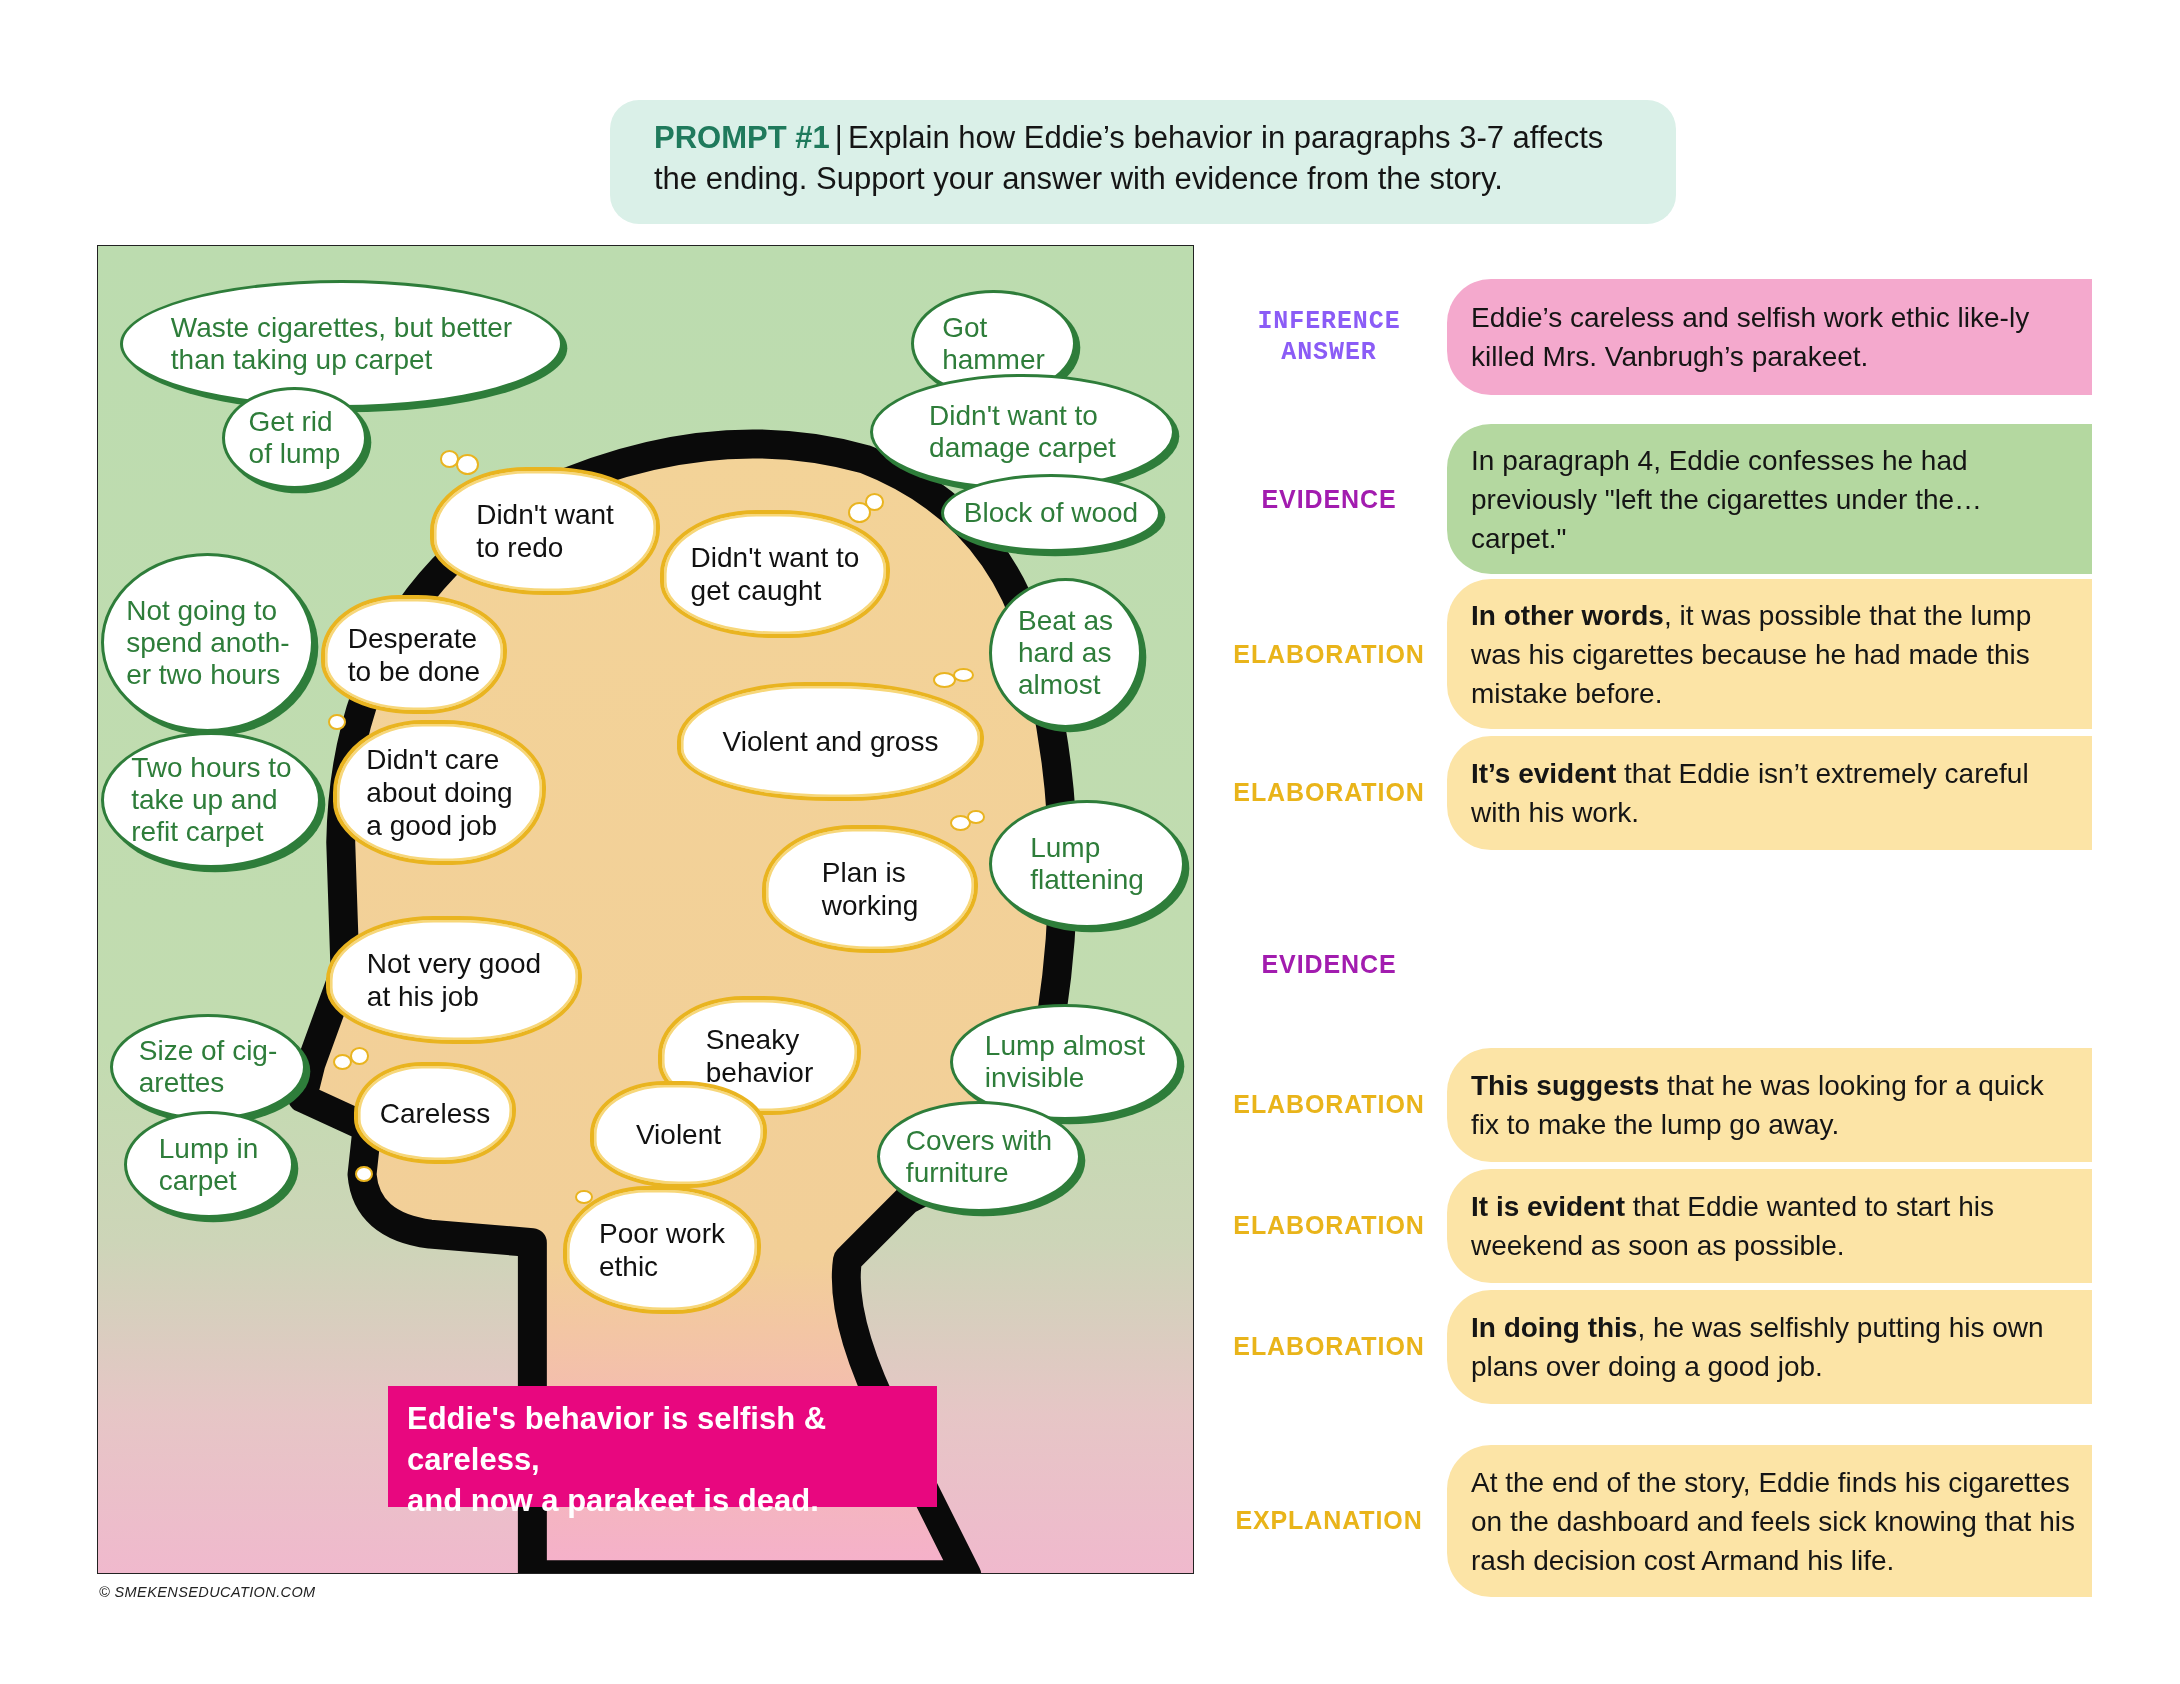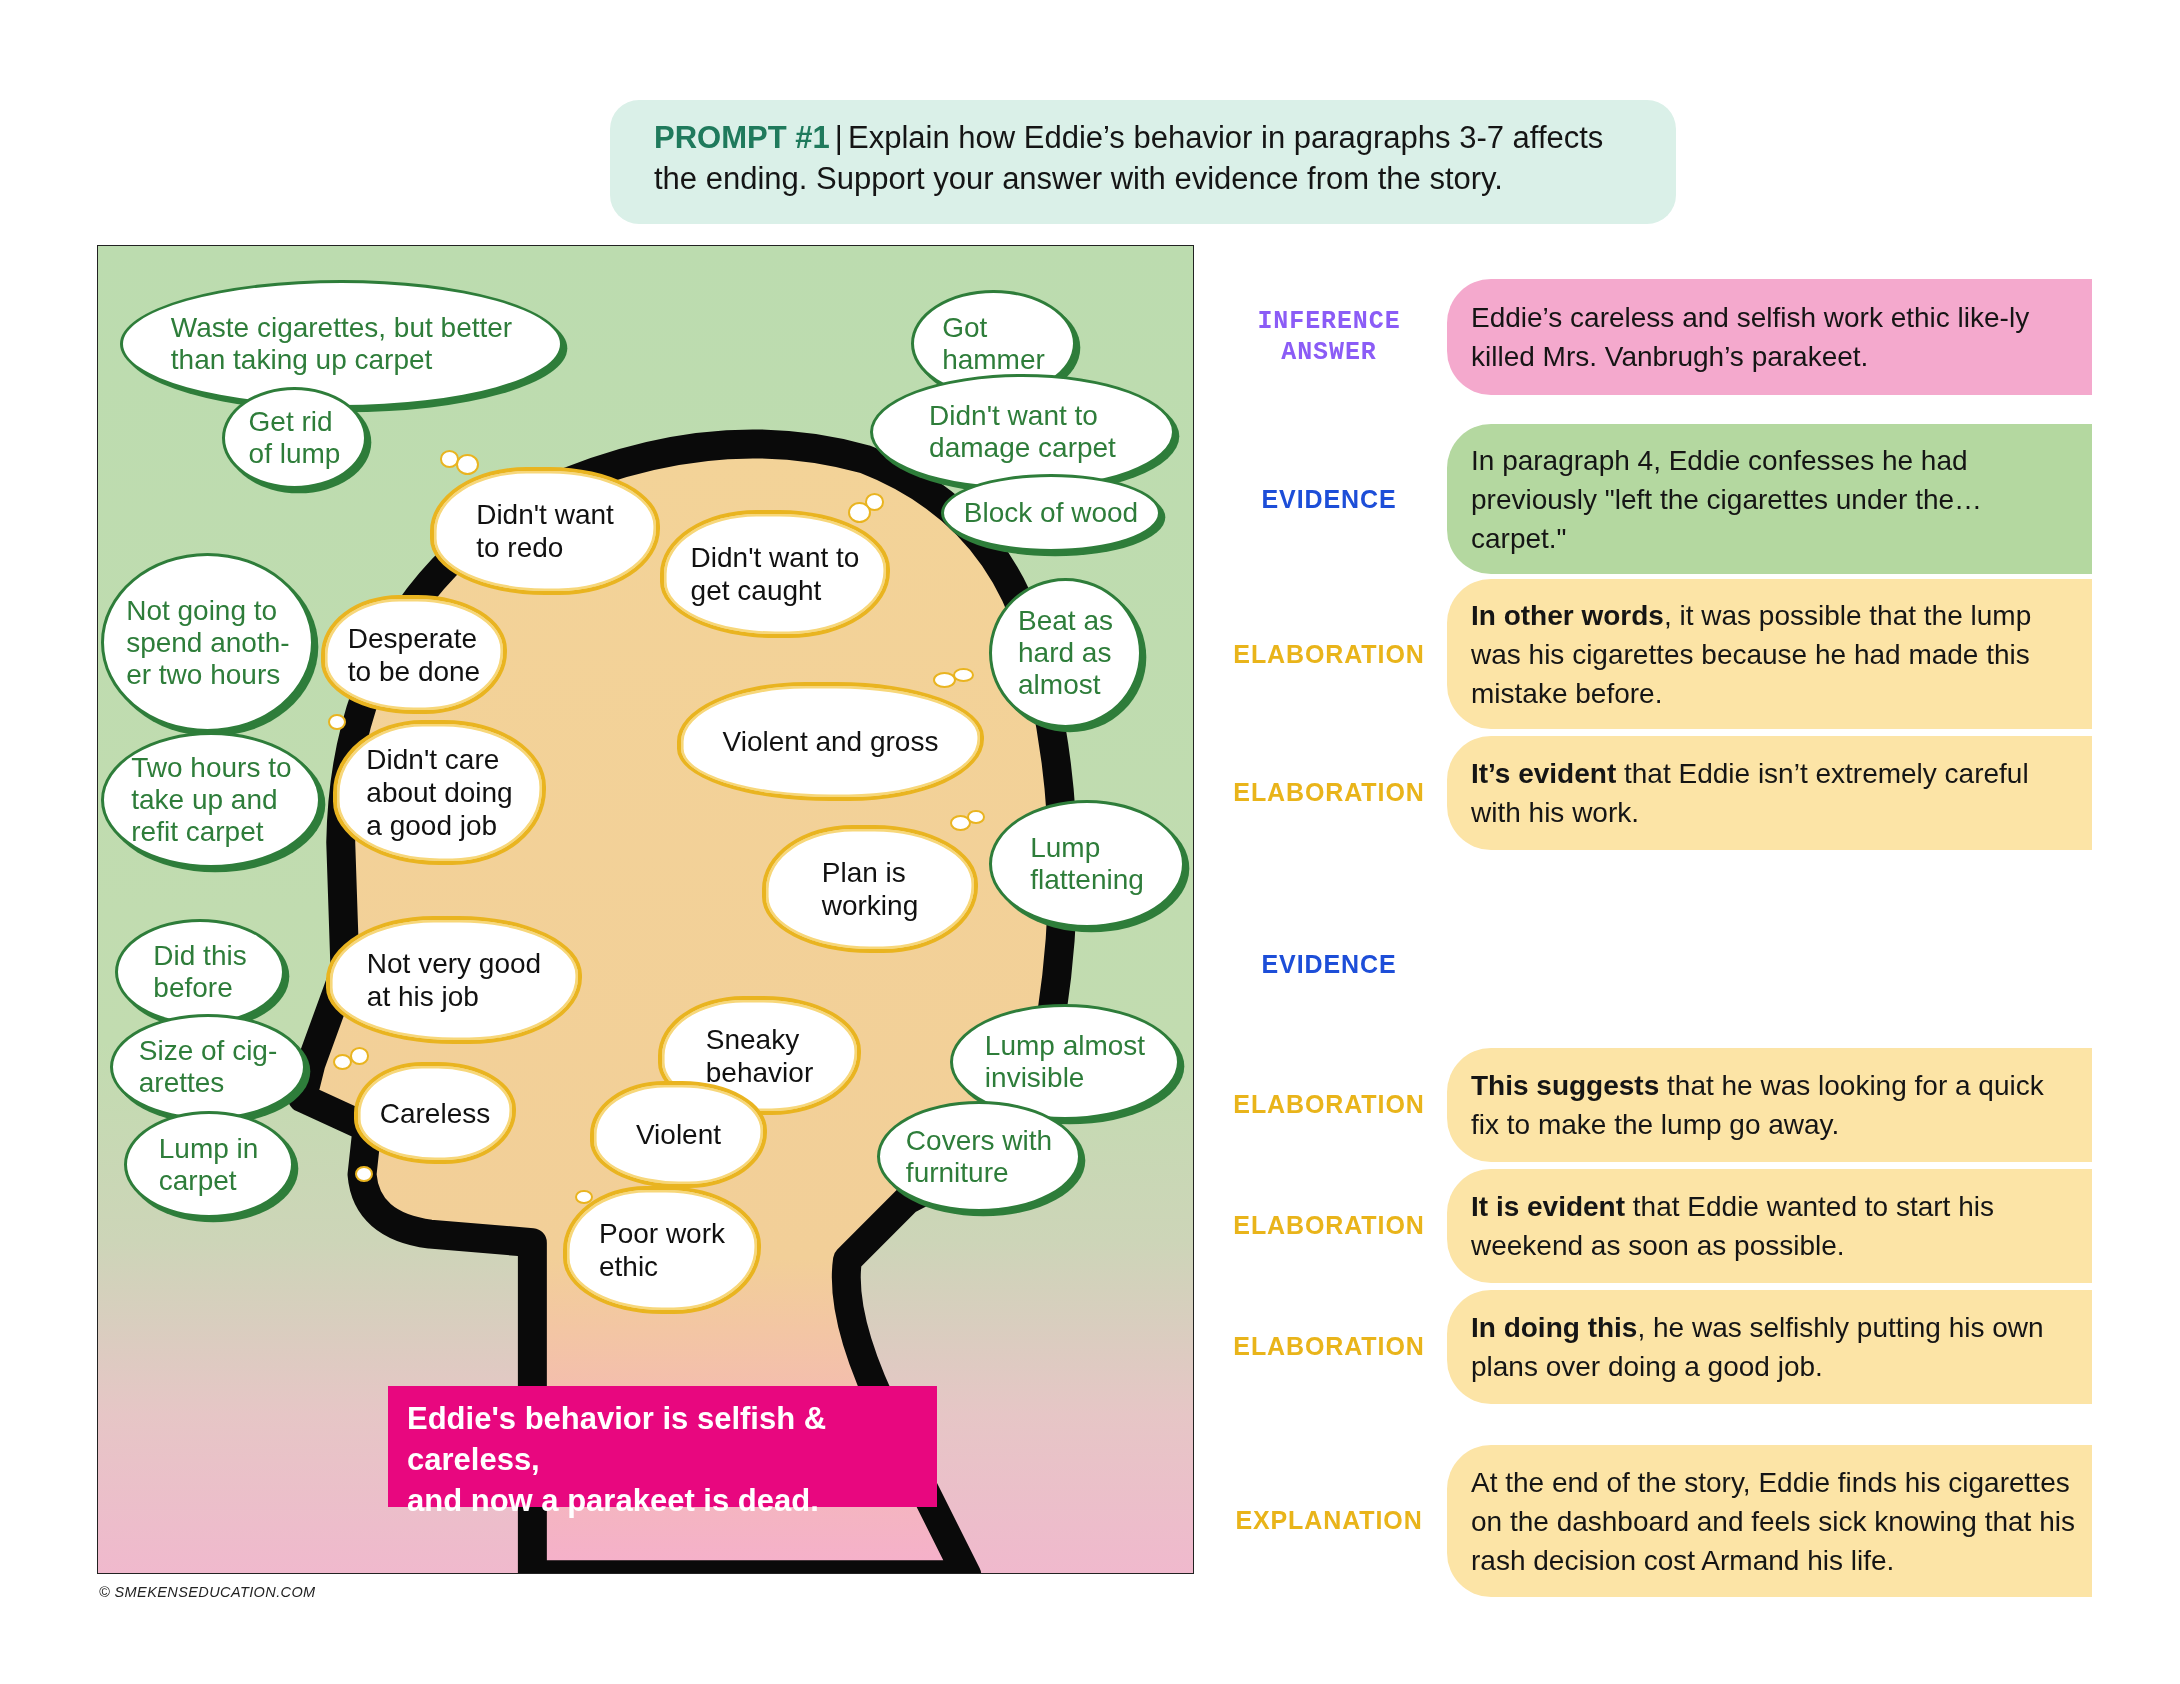--- a/index.html
+++ b/index.html
@@ -44,21 +44,21 @@
                 font-weight:bold; font-size:25px; line-height:31px; letter-spacing:0.9px; }
   .row .box { position:absolute; left:220px; right:0; top:0; bottom:0;
               border-radius:44px 0 0 44px; box-sizing:border-box;
               padding:12px 17px 12px 24px; font-size:28px; line-height:39px; color:#151515;
               display:flex; align-items:center; }
   .row .box b { font-weight:bold; }
   .pink { background:#f4a9cd; }
   .green { background:#b4d8a0; }
   .yellow { background:#fce4a6; }
   .lbl-pink { color:#8b5cf6;font-family:Liberation Mono, monospace; }
-  .lbl-green { color:#1d4ed8; }
+  .lbl-green { color:#a21caf; }
   .lbl-yellow { color:#e9b41a; }
 </style>
 </head>
 <body>
 
 <div class="prompt">
   <span class="pnum">PROMPT #1</span><span class="bar">|</span><span>Explain how Eddie’s behavior in paragraphs 3-7 affects the ending. Support your answer with evidence from the story.</span>
 </div>
 
 <div class="figure">
@@ -123,26 +123,20 @@
         <span>hard as</span>
         <span>almost</span>
       </div>
     </div>
   <div class="speech" style="left:891px;top:554px;width:196px;height:128px;">
       <div>
         <span>Lump</span>
         <span>flattening</span>
       </div>
     </div>
-  <div class="speech" style="left:17px;top:673px;width:170px;height:106px;">
-      <div>
-        <span>Did this</span>
-        <span>before</span>
-      </div>
-    </div>
   <div class="speech" style="left:12px;top:768px;width:196px;height:106px;">
       <div>
         <span>Size of cig-</span>
         <span>arettes</span>
       </div>
     </div>
   <div class="speech" style="left:25.6px;top:865px;width:170px;height:107px;">
       <div>
         <span>Lump in</span>
         <span>carpet</span>

